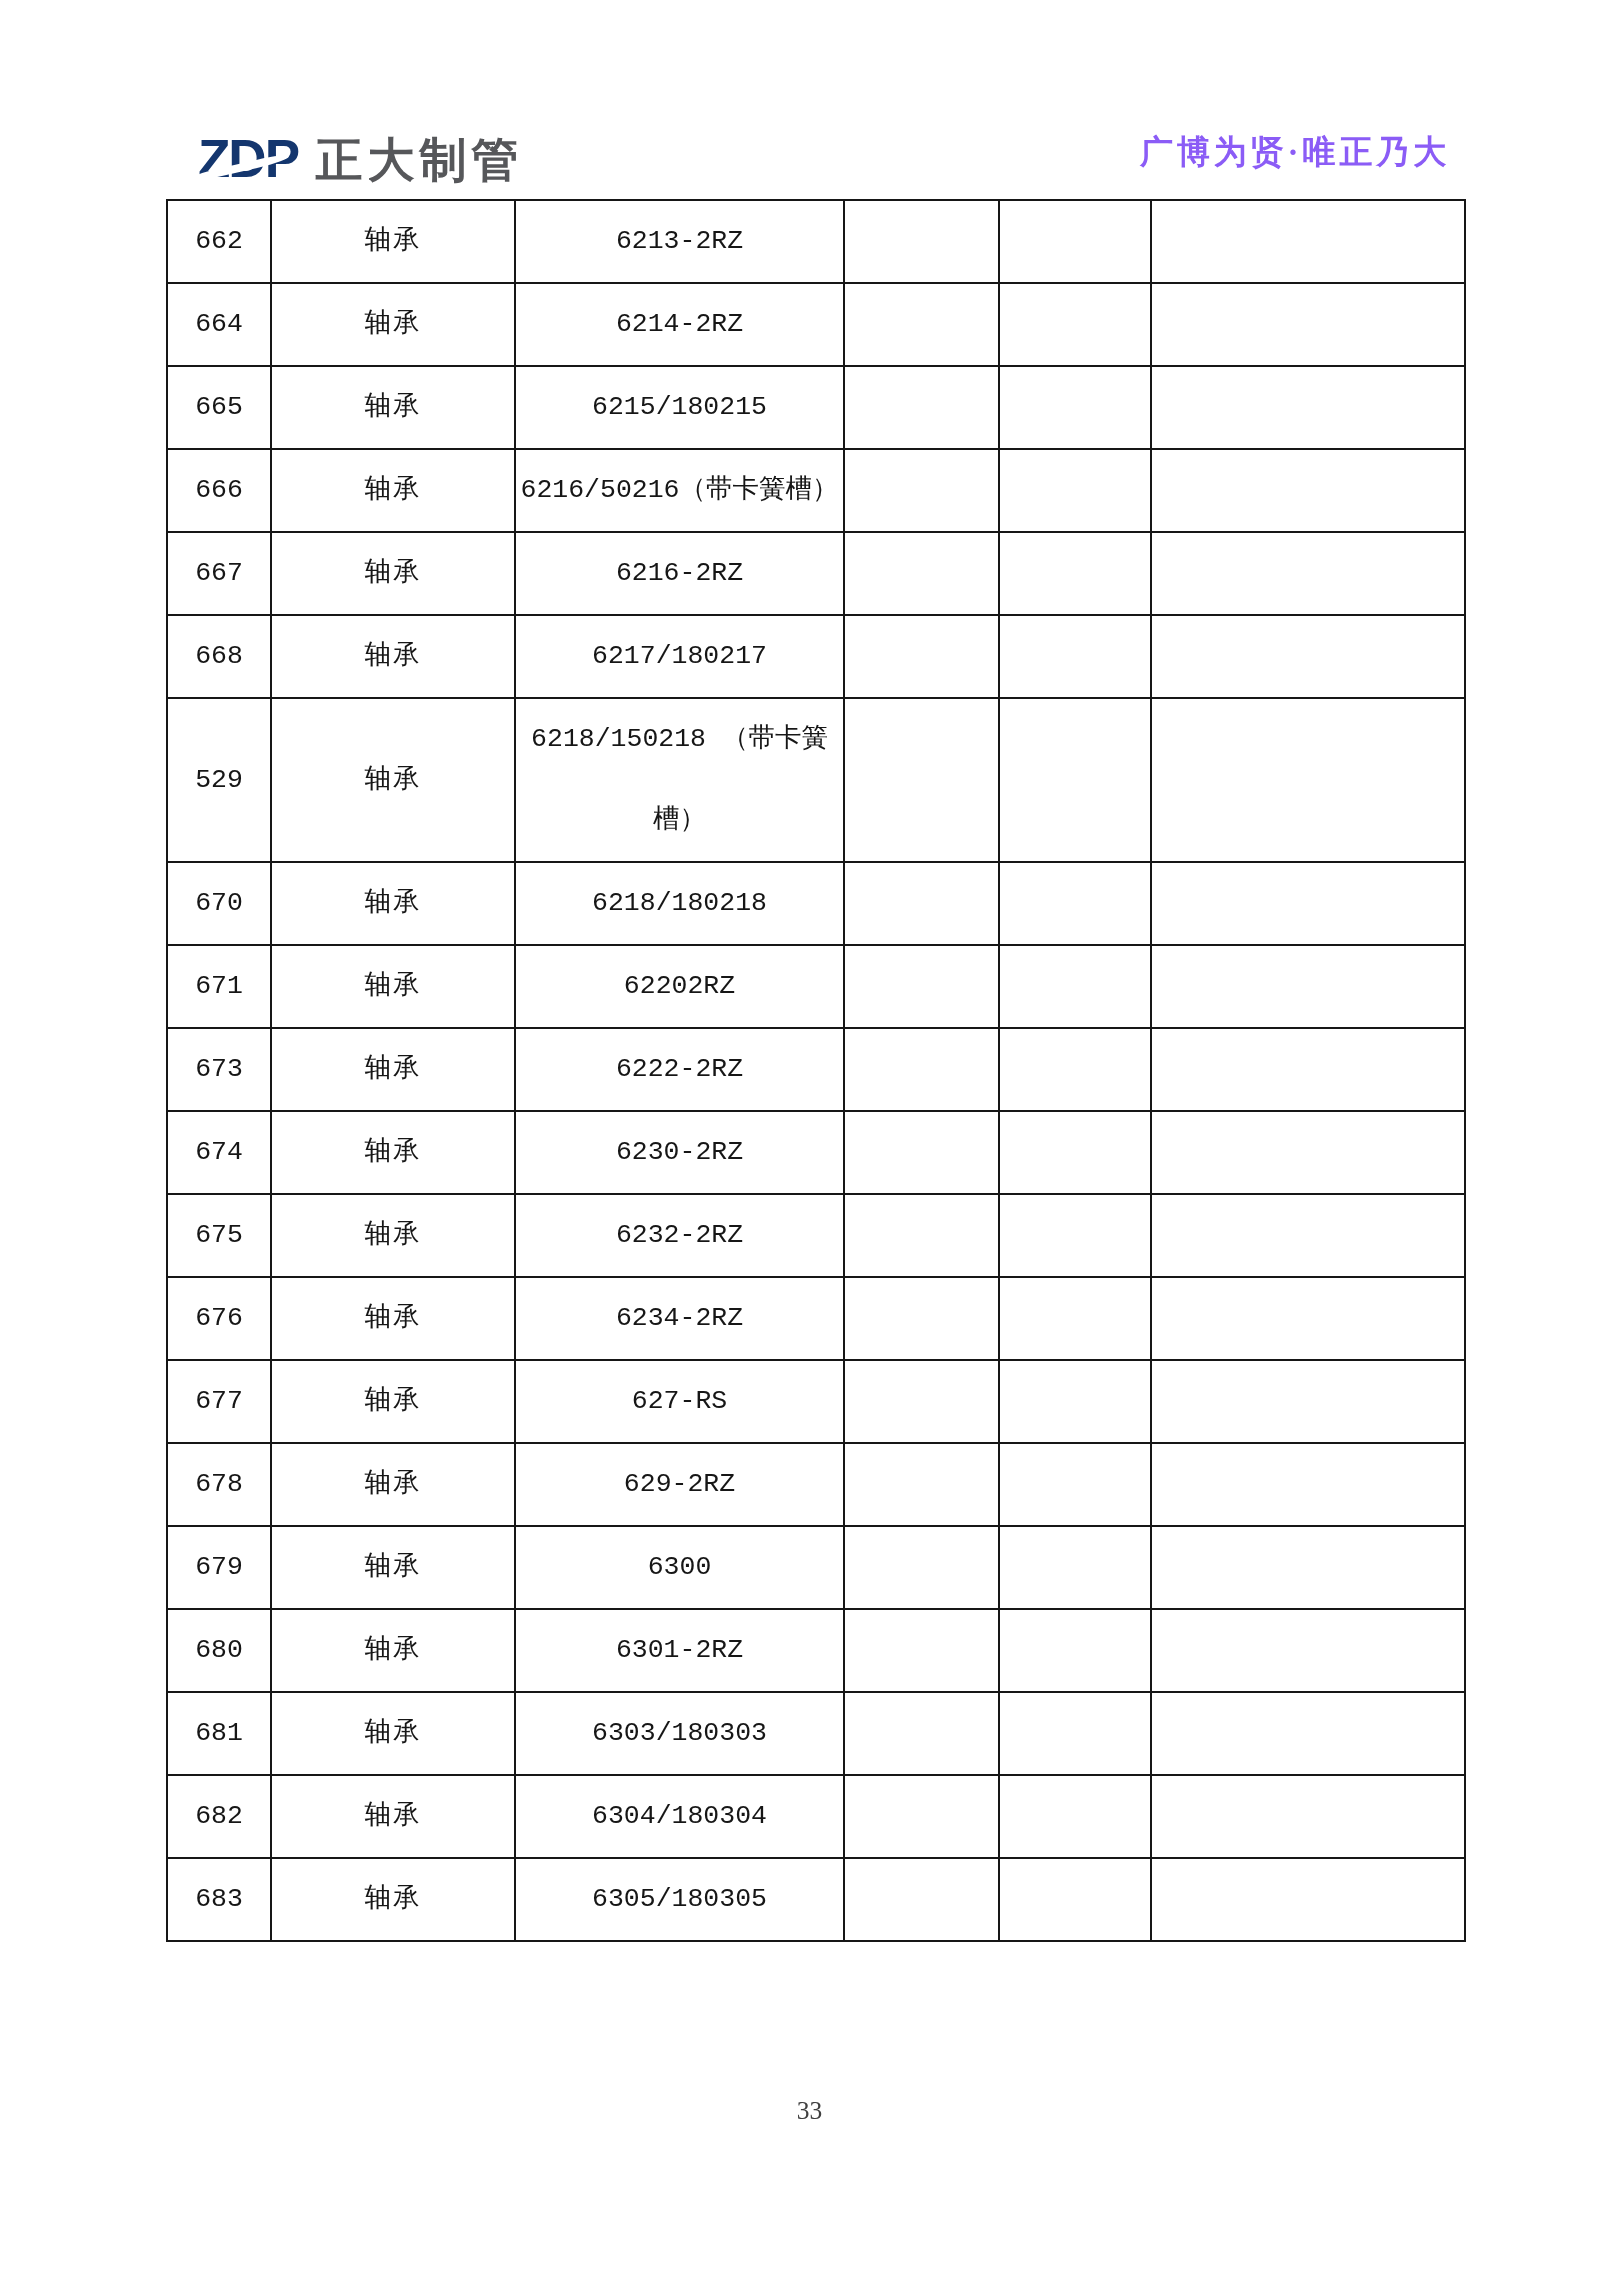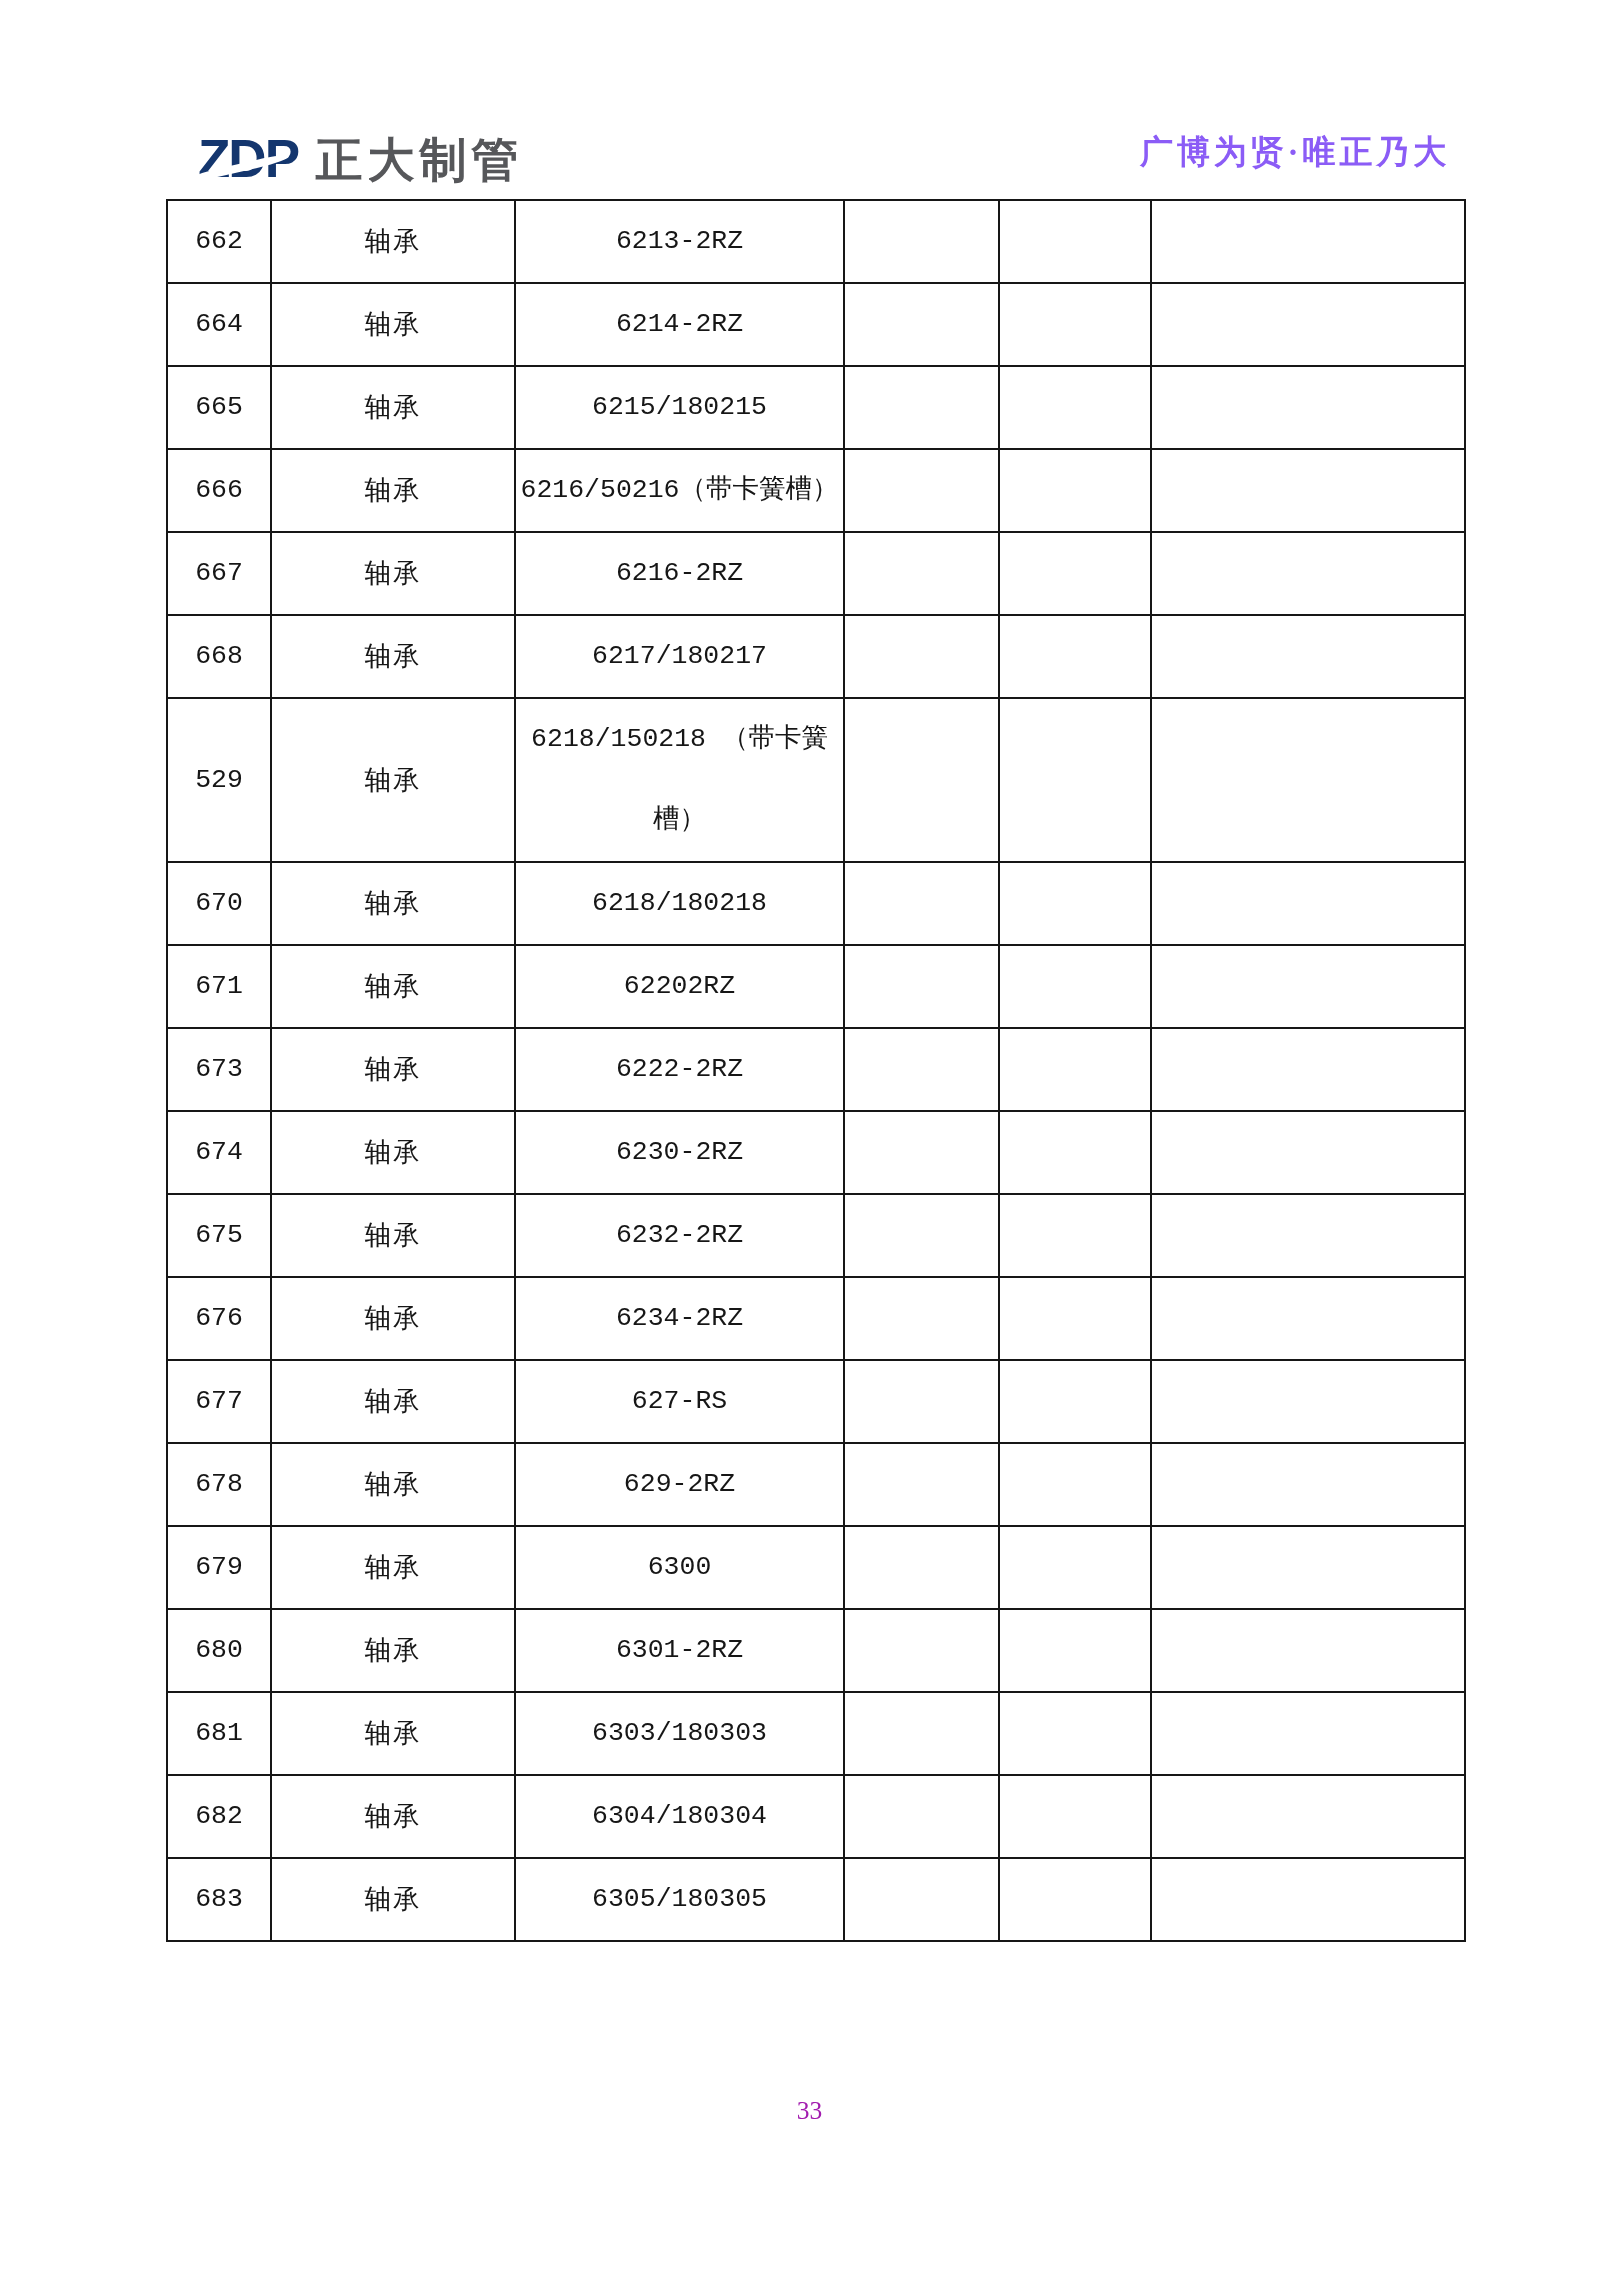--- a/index.html
+++ b/index.html
@@ -67,31 +67,31 @@
     line-height:81px;
     padding:0;
     overflow:hidden;
   }
   tr.r{height:82px;}
   tr.double{height:164px;}
   td.c-no, td.c-model{
     font-family:"Liberation Mono","DejaVu Sans Mono",monospace;
   }
   td.c-name{
-    font-family:Liberation Serif, serif;
+    font-family:Liberation Mono, monospace;
     letter-spacing:2px;
   }
   td.c-model .ln{display:block;line-height:81px;}
   
   .page-number{
     position:absolute;left:0;top:2096px;width:1619px;
     text-align:center;
     font-family:"Liberation Serif","DejaVu Serif",serif;
     font-size:25.5px;
-    color:#a21caf;
+    color:#404040;
   }
 </style>
 </head>
 <body>
 
 <div class="page">
 
   <div class="logo">
     <span class="logo-zdp">
       <span>ZDP</span>

